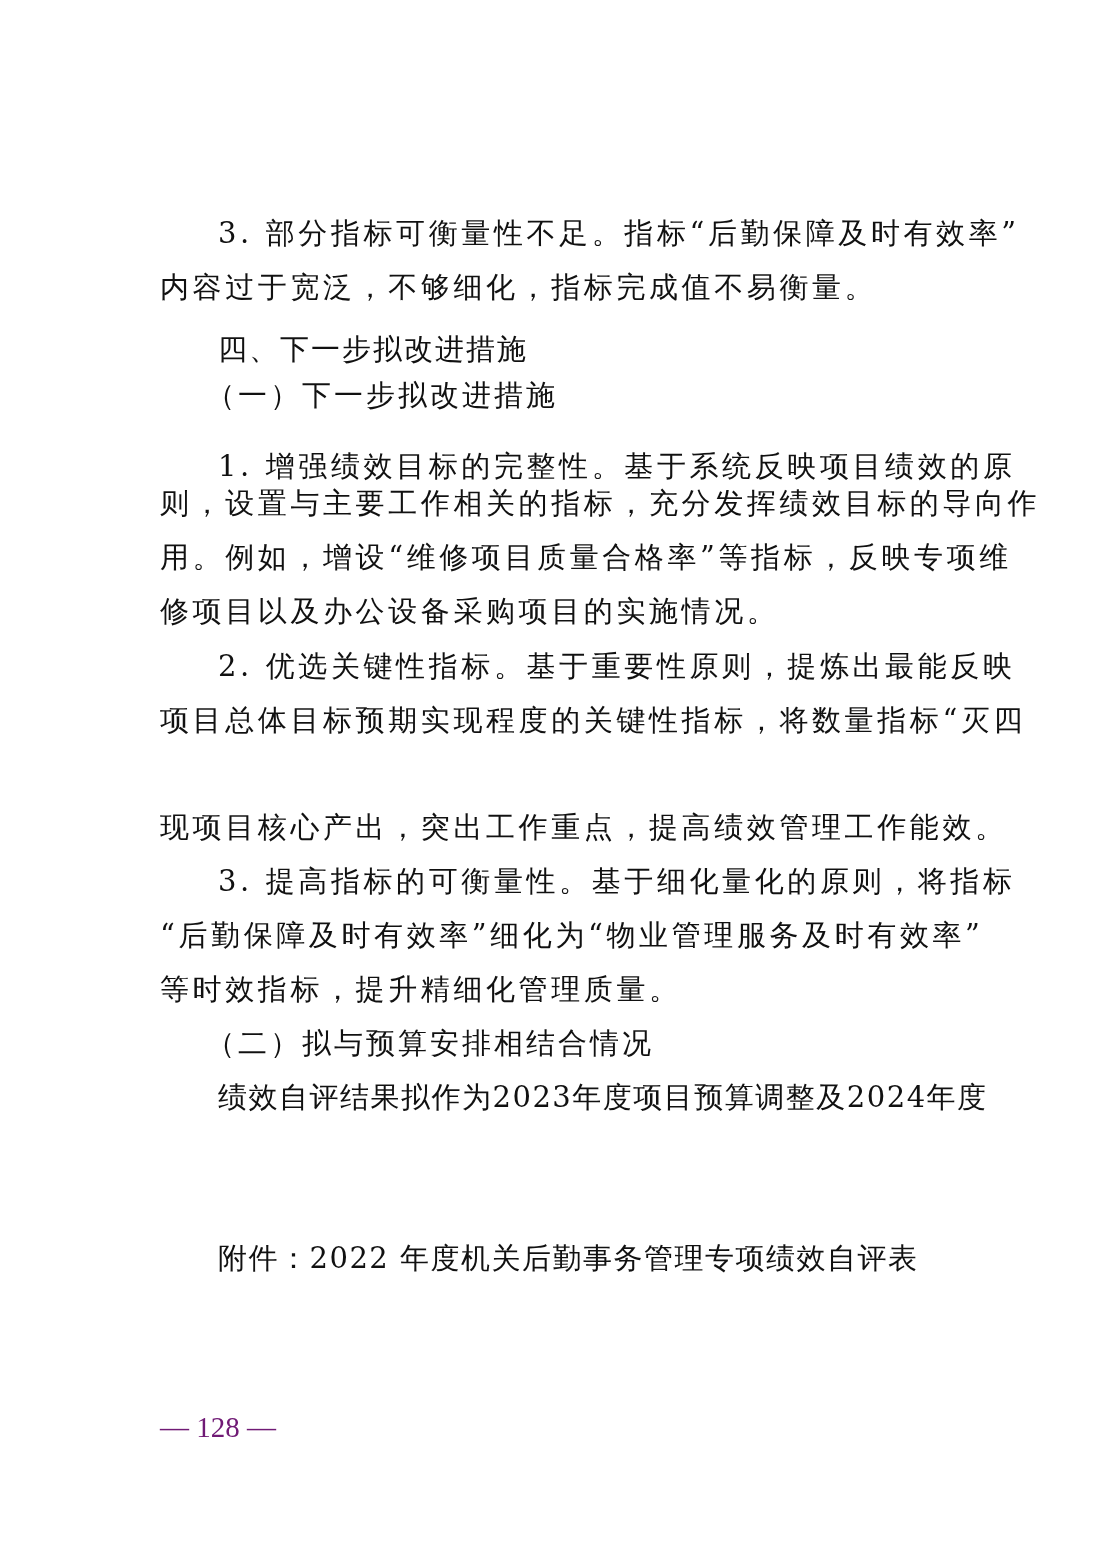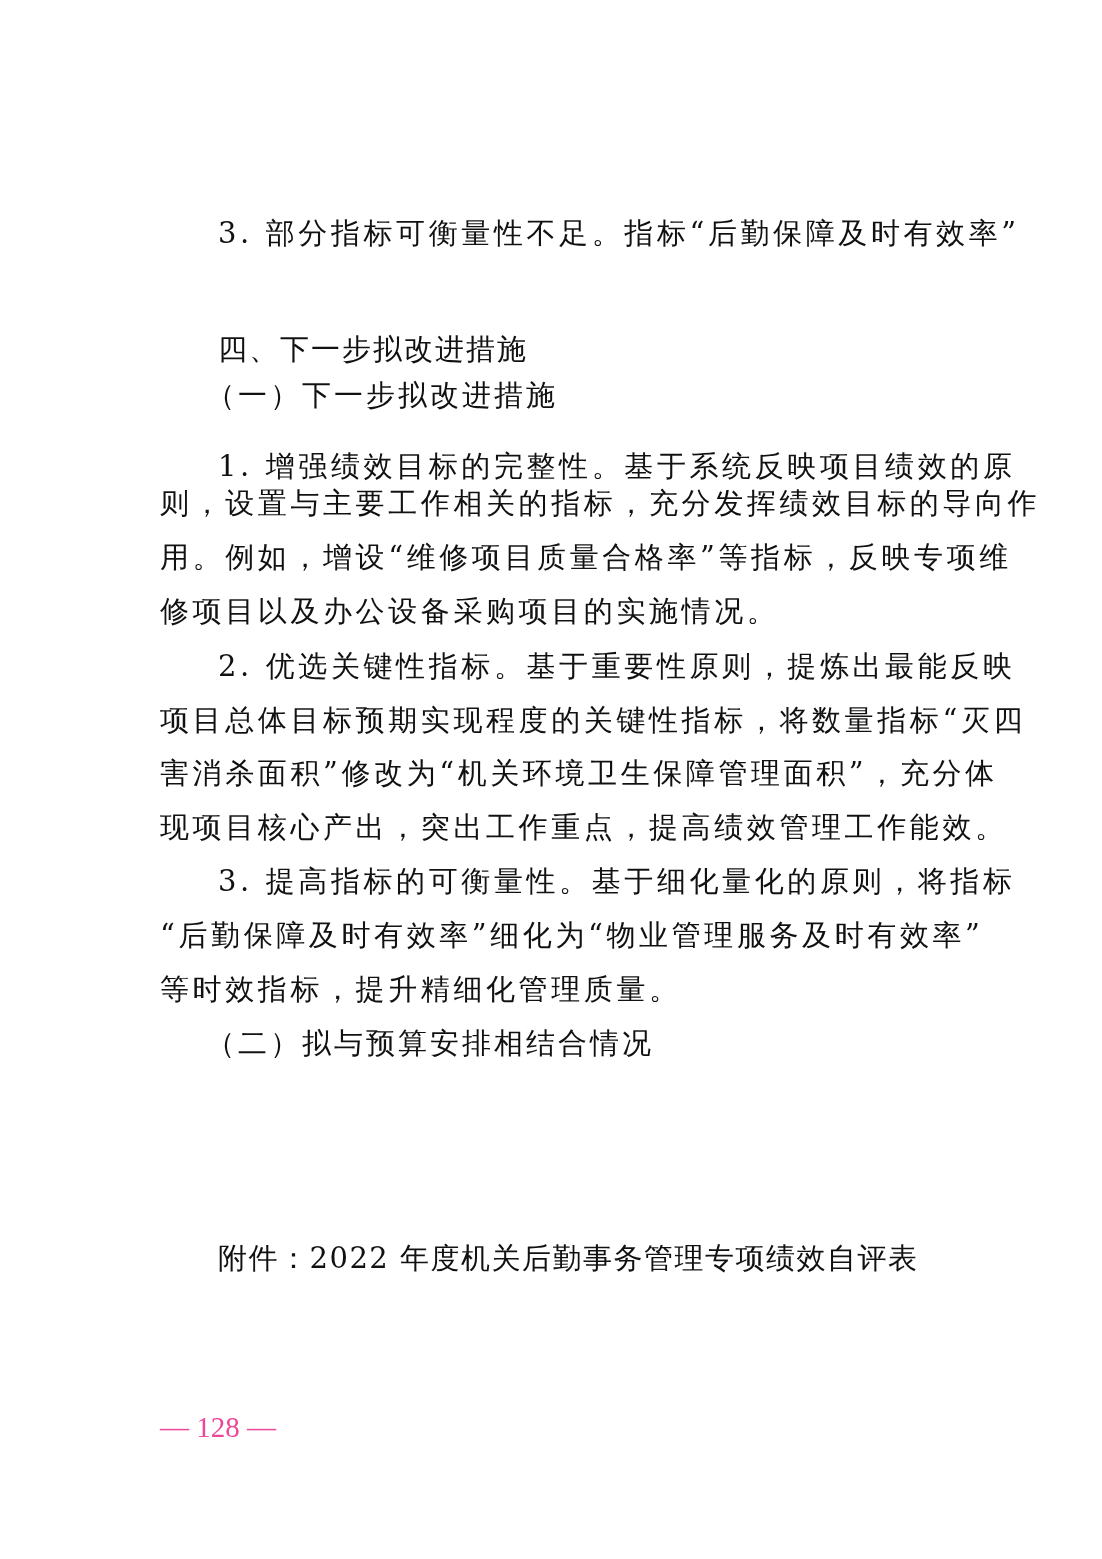--- a/index.html
+++ b/index.html
@@ -17,49 +17,50 @@
   }
   .line.indent { left: 218px; width: 726px; }
   .line.last { text-align-last: left; }
   .heading {
     font-family: "DejaVu Sans", "Liberation Sans", sans-serif;
     font-weight: normal; letter-spacing: 2px; margin-top: 8px;
   }
   .subheading { letter-spacing: 3px; }
   .footer {
     position: absolute; left: 160px; top: 1407px; font-size: 29px; line-height: 40px;
-    font-family: "Liberation Serif", "DejaVu Serif", serif; color: #ec4899;
+    font-family: "Liberation Serif", "DejaVu Serif", serif; color: #701a75;
     white-space: pre;
   }
 </style>
 </head>
 <body>
 
 <div class="page">
 
   <div class="line indent" style="top:213px">3. 部分指标可衡量性不足。指标“后勤保障及时有效率”</div>
+  <div class="line last" style="top:267px">内容过于宽泛，不够细化，指标完成值不易衡量。</div>
 
   <div class="line indent last heading" style="top:321px">四、下一步拟改进措施</div>
 
   <div class="line last subheading" style="top:375px; left:206px; width:738px;">（一）下一步拟改进措施</div>
 
   <div class="line indent" style="top:446px">1. 增强绩效目标的完整性。基于系统反映项目绩效的原</div>
   <div class="line" style="top:483px">则，设置与主要工作相关的指标，充分发挥绩效目标的导向作</div>
   <div class="line" style="top:537px">用。例如，增设“维修项目质量合格率”等指标，反映专项维</div>
   <div class="line last" style="top:591px">修项目以及办公设备采购项目的实施情况。</div>
 
   <div class="line indent" style="top:646px">2. 优选关键性指标。基于重要性原则，提炼出最能反映</div>
   <div class="line" style="top:700px">项目总体目标预期实现程度的关键性指标，将数量指标“灭四</div>
-  <div class="line" style="top:753px">害消杀面积”修改为“机关环境卫生保障管理面积”，充分体</div>
   <div class="line" style="top:807px">现项目核心产出，突出工作重点，提高绩效管理工作能效。</div>
 
   <div class="line indent" style="top:861px">3. 提高指标的可衡量性。基于细化量化的原则，将指标</div>
   <div class="line" style="top:915px">“后勤保障及时有效率”细化为“物业管理服务及时有效率”</div>
   <div class="line last" style="top:969px">等时效指标，提升精细化管理质量。</div>
 
   <div class="line last subheading" style="top:1023px; left:206px; width:738px;">（二）拟与预算安排相结合情况</div>
 
+  <div class="line indent" style="top:1077px; letter-spacing:1.5px;">绩效自评结果拟作为2023年度项目预算调整及2024年度</div>
 
   <div class="line indent last" style="top:1238px; letter-spacing:1.5px;">附件：2022 年度机关后勤事务管理专项绩效自评表</div>
 
   <div class="footer">— 128 —</div>
 
 </div>
 
 </body></html>

